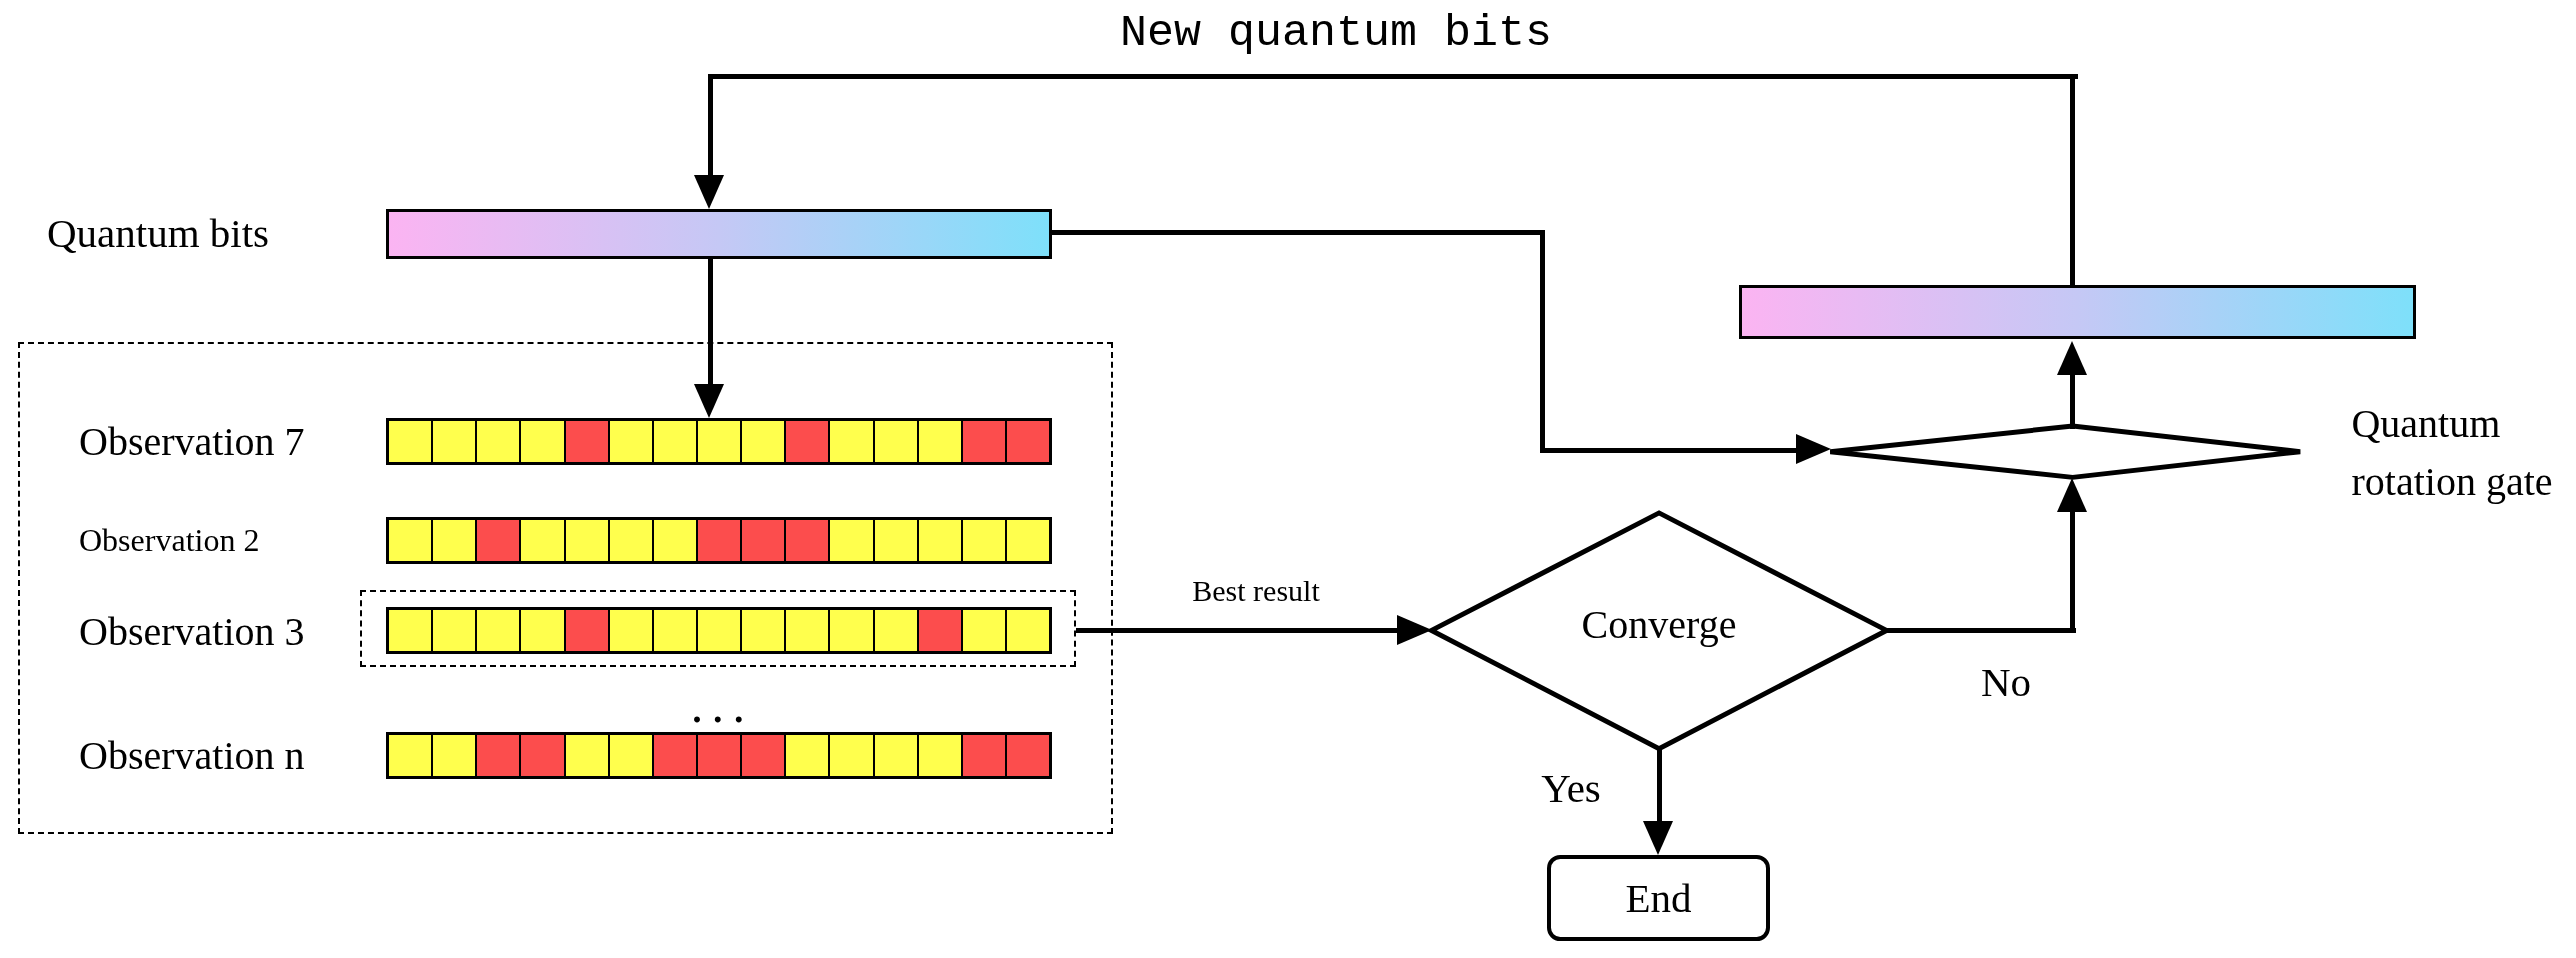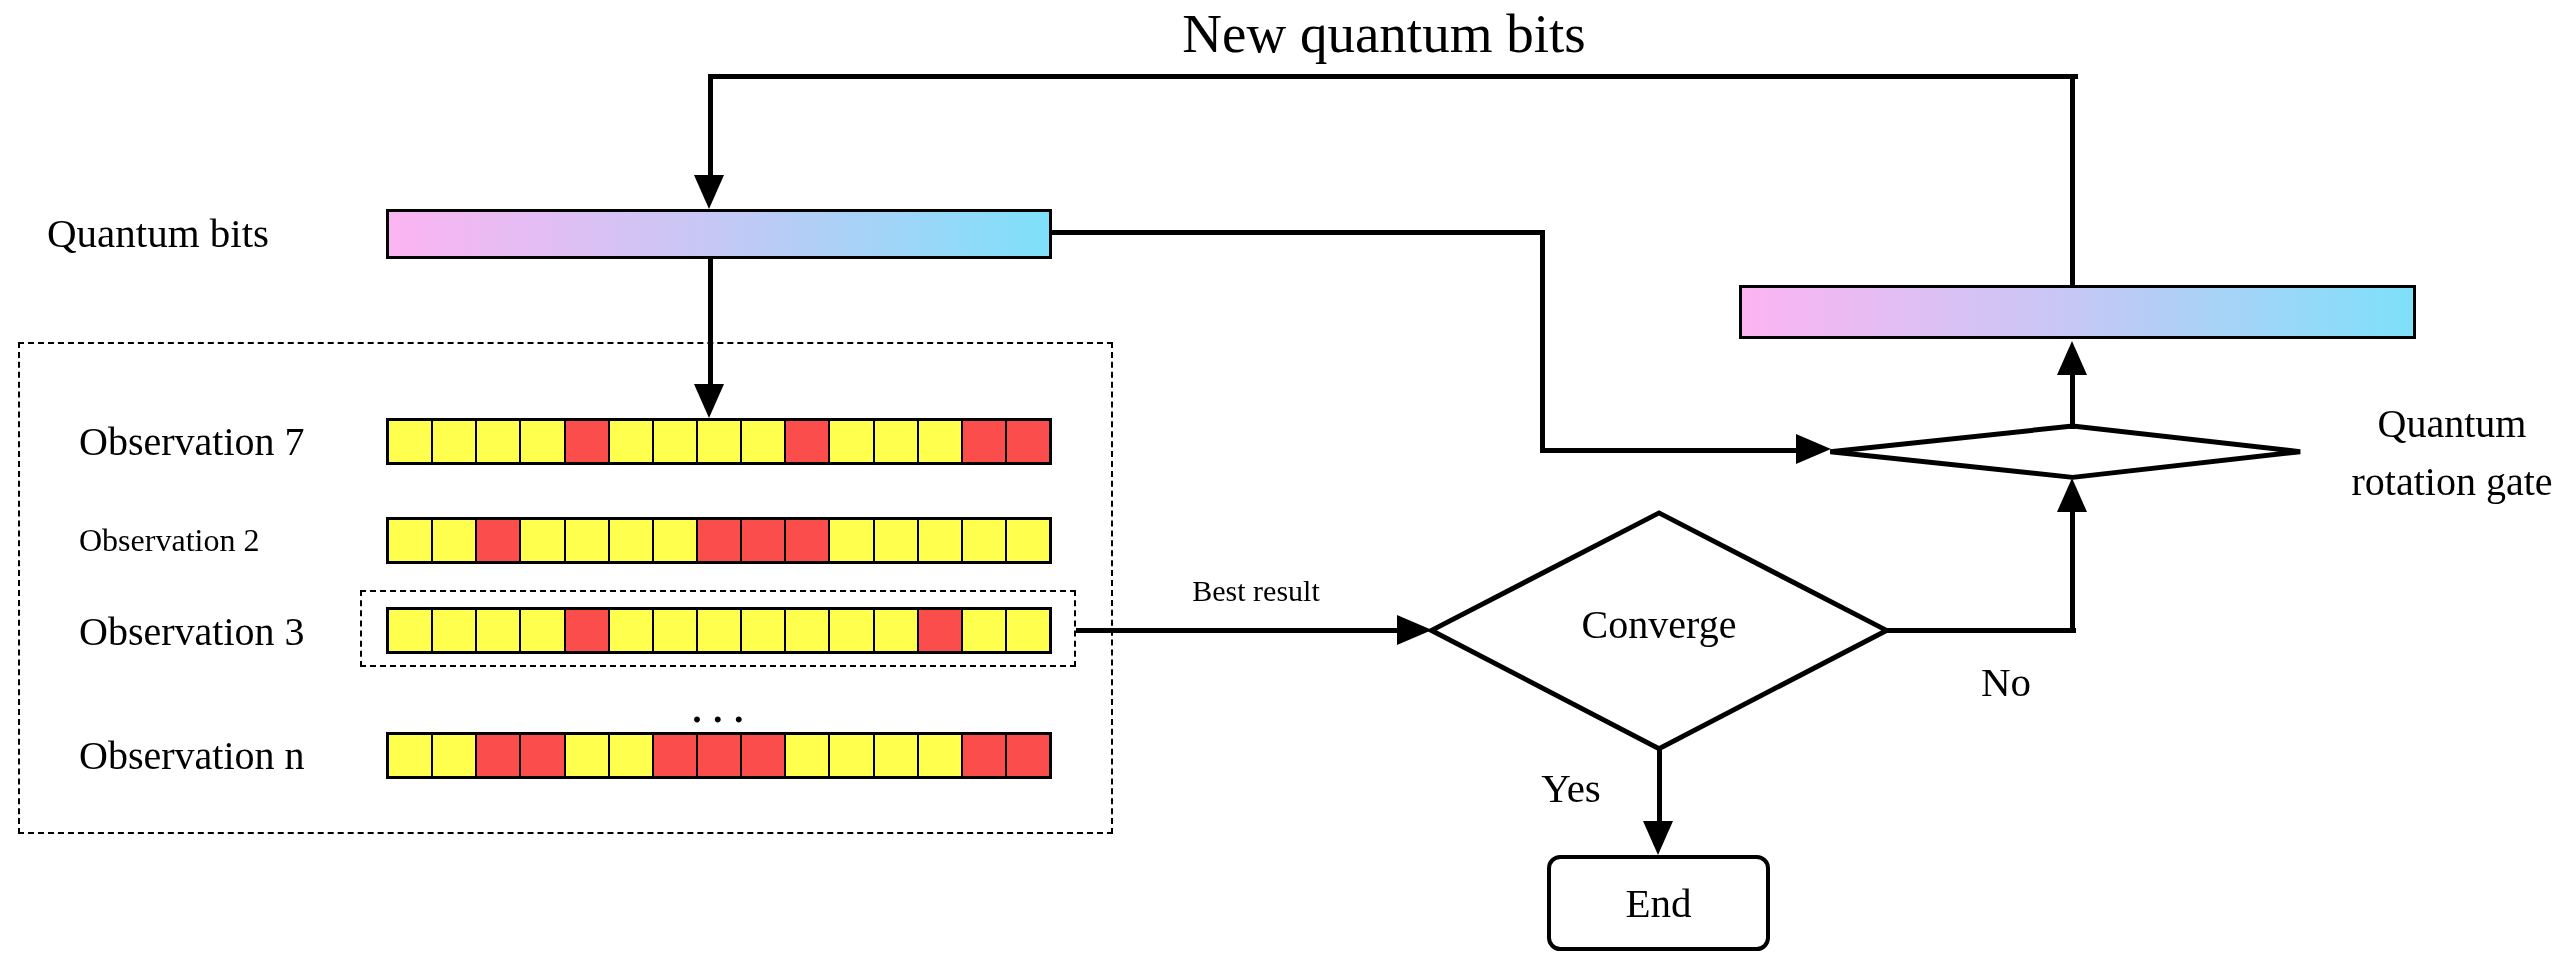--- a/index.html
+++ b/index.html
@@ -13,36 +13,36 @@
   .obs-row{position:absolute;left:386px;width:666px;height:47px;box-sizing:border-box;
            border:3.3px solid #000;display:flex;}
   .cell{flex:1;border-right:2.5px solid #000;}
   .cell:last-child{border-right:none;}
   .cell.yellow{background:var(--cell-yellow);}
   .cell.red{background:var(--cell-red);}
   .arr{position:absolute;width:0;height:0;}
   .arr.down{border-left:15.7px solid transparent;border-right:15.7px solid transparent;border-top:34px solid #000;}
   .arr.up{border-left:15.7px solid transparent;border-right:15.7px solid transparent;border-bottom:34px solid #000;}
   .arr.right{border-top:15.7px solid transparent;border-bottom:15.7px solid transparent;border-left:35px solid #000;}
-  .end-box{position:absolute;left:1547px;top:855px;width:223px;height:96px;box-sizing:border-box;
+  .end-box{position:absolute;left:1547px;top:855px;width:223px;height:86px;box-sizing:border-box;
            border:4.1px solid #000;border-radius:13.2px;background:#fff;display:flex;align-items:center;justify-content:center;
            font-size:41px;}
-  .two-line{position:absolute;transform:translate(-50%,-50%);text-align:center;font-size:40px;line-height:61px;white-space:nowrap;}
+  .two-line{position:absolute;transform:translate(-50%,-50%);text-align:left;font-size:40px;line-height:61px;white-space:nowrap;}
   svg.layer{position:absolute;left:0;top:0;width:2576px;height:958px;}
 </style>
 </head>
 <body>
 
 <div id="canvas">
 
   <div class="line" style="left:708px;top:74px;width:1370px;height:5px;"></div>
   <div class="line" style="left:708px;top:74px;width:5px;height:106px;"></div>
   <div class="arr down" style="left:694px;top:175px;"></div>
   <div class="line" style="left:2070px;top:74px;width:5px;height:213px;"></div>
-  <div class="txt" style="left:1384px;top:33px;font-size:55px;">New quantum bits</div>
+  <div class="txt" style="left:1336px;top:33px;font-size:45px;font-family:Liberation Mono, monospace;">New quantum bits</div>
 
   <div class="txt" style="left:158px;top:233px;">Quantum bits</div>
   <div class="qbar" style="left:386px;top:209px;width:666px;height:50px;"></div>
 
   <div class="line" style="left:708px;top:257px;width:5px;height:131px;"></div>
   <div class="arr down" style="left:694px;top:384px;"></div>
 
   <div class="line" style="left:1052px;top:230px;width:493px;height:5px;"></div>
   <div class="line" style="left:1540px;top:230px;width:5px;height:223px;"></div>
   <div class="line" style="left:1540px;top:448px;width:261px;height:5px;"></div>

